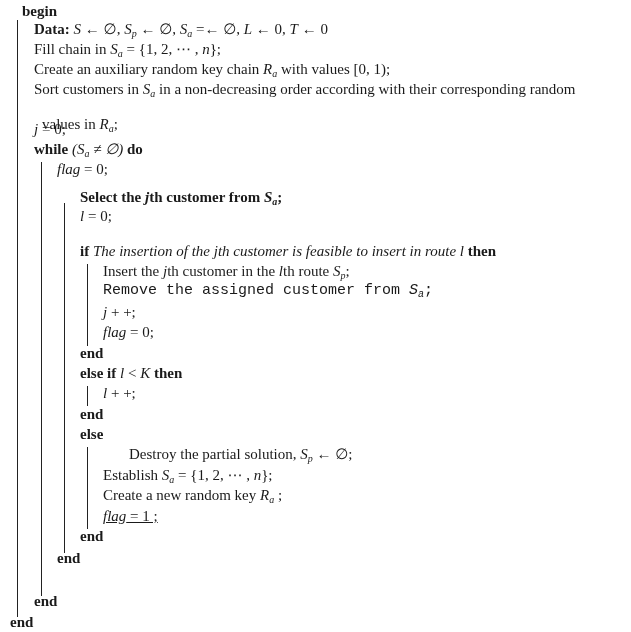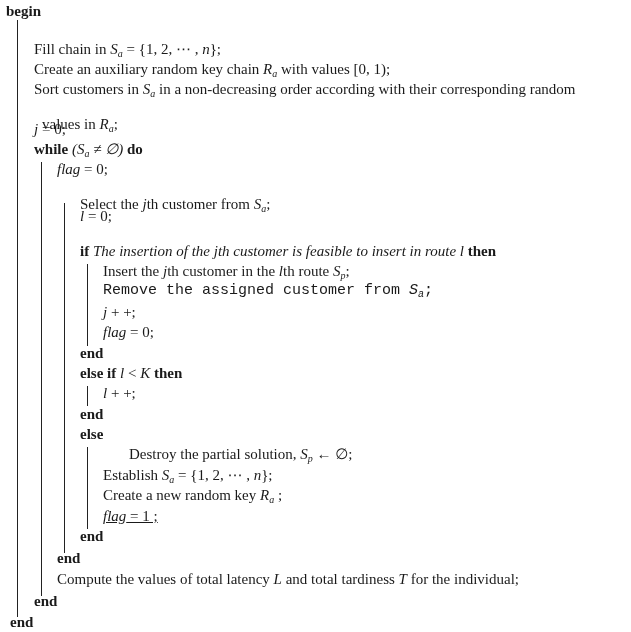--- a/index.html
+++ b/index.html
@@ -17,24 +17,28 @@
 
 <div class="algo">
 
   <div class="vbar" style="left:17px; top:20px; height:597px;"></div>
   <div class="vbar" style="left:41px; top:162px; height:434px;"></div>
   <div class="vbar" style="left:64px; top:203px; height:350px;"></div>
   <div class="vbar" style="left:87px; top:264px; height:82px;"></div>
   <div class="vbar" style="left:87px; top:386px; height:20px;"></div>
   <div class="vbar" style="left:87px; top:447px; height:82px;"></div>
 
-  <div class="ln" style="left:6px; top:2px;">
+  <div class="ln" style="left:22px; top:2px;">
     <b>begin</b>
   </div>
 
+  <div class="ln" style="left:34px; top:20px;">
+    <b>Data:</b>
+    <span><i>S</i> ← ∅, <i>S</i><sub>p</sub> ← ∅, <i>S</i><sub>a</sub> =← ∅, <i>L</i> ← 0, <i>T</i> ← 0</span>
+  </div>
 
   <div class="ln" style="left:34px; top:40px;">
     <span>Fill chain in </span><i>S</i><sub>a</sub><span> = {1, 2, ⋯ , </span><i>n</i><span>};</span>
   </div>
 
   <div class="ln" style="left:34px; top:60px;">
     <span>Create an auxiliary random key chain </span><i>R</i><sub>a</sub><span> with values [0, 1);</span>
   </div>
 
   <div class="ln" style="left:34px; top:80px;">
@@ -53,21 +57,21 @@
     <b>while</b>
     <i>(S</i><sub>a</sub> <i>≠ ∅)</i>
     <b>do</b>
   </div>
 
   <div class="ln" style="left:57px; top:160px;">
     <i>flag</i><span> = 0;</span>
   </div>
 
 
-  <div class="ln" style="left:80px; top:195px;">
+  <div class="ln" style="left:80px; top:188px;font-weight:bold;">
     <span>Select the </span><i>j</i><span>th customer from </span><i>S</i><sub>a</sub><span>;</span>
   </div>
 
   <div class="ln" style="left:80px; top:207px;text-align:center;">
     <i>l</i><span> = 0;</span>
   </div>
 
   <div class="ln" style="left:80px; top:242px;">
     <b>if</b>
     <i>The insertion of the jth customer is feasible to insert in route l</i>
@@ -129,23 +133,20 @@
   </div>
 
   <div class="ln" style="left:80px; top:527px;">
     <b>end</b>
   </div>
 
   <div class="ln" style="left:57px; top:549px;">
     <b>end</b>
   </div>
 
-  <div class="ln" style="left:57px; top:570px;">
-    <span>Compute the values of total latency </span><i>L</i><span> and total tardiness </span><i>T</i><span> for the individual;</span>
-  </div>
 
   <div class="ln" style="left:34px; top:592px;">
     <b>end</b>
   </div>
 
   <div class="ln" style="left:10px; top:613px;">
     <b>end</b>
   </div>
 </div>
 

